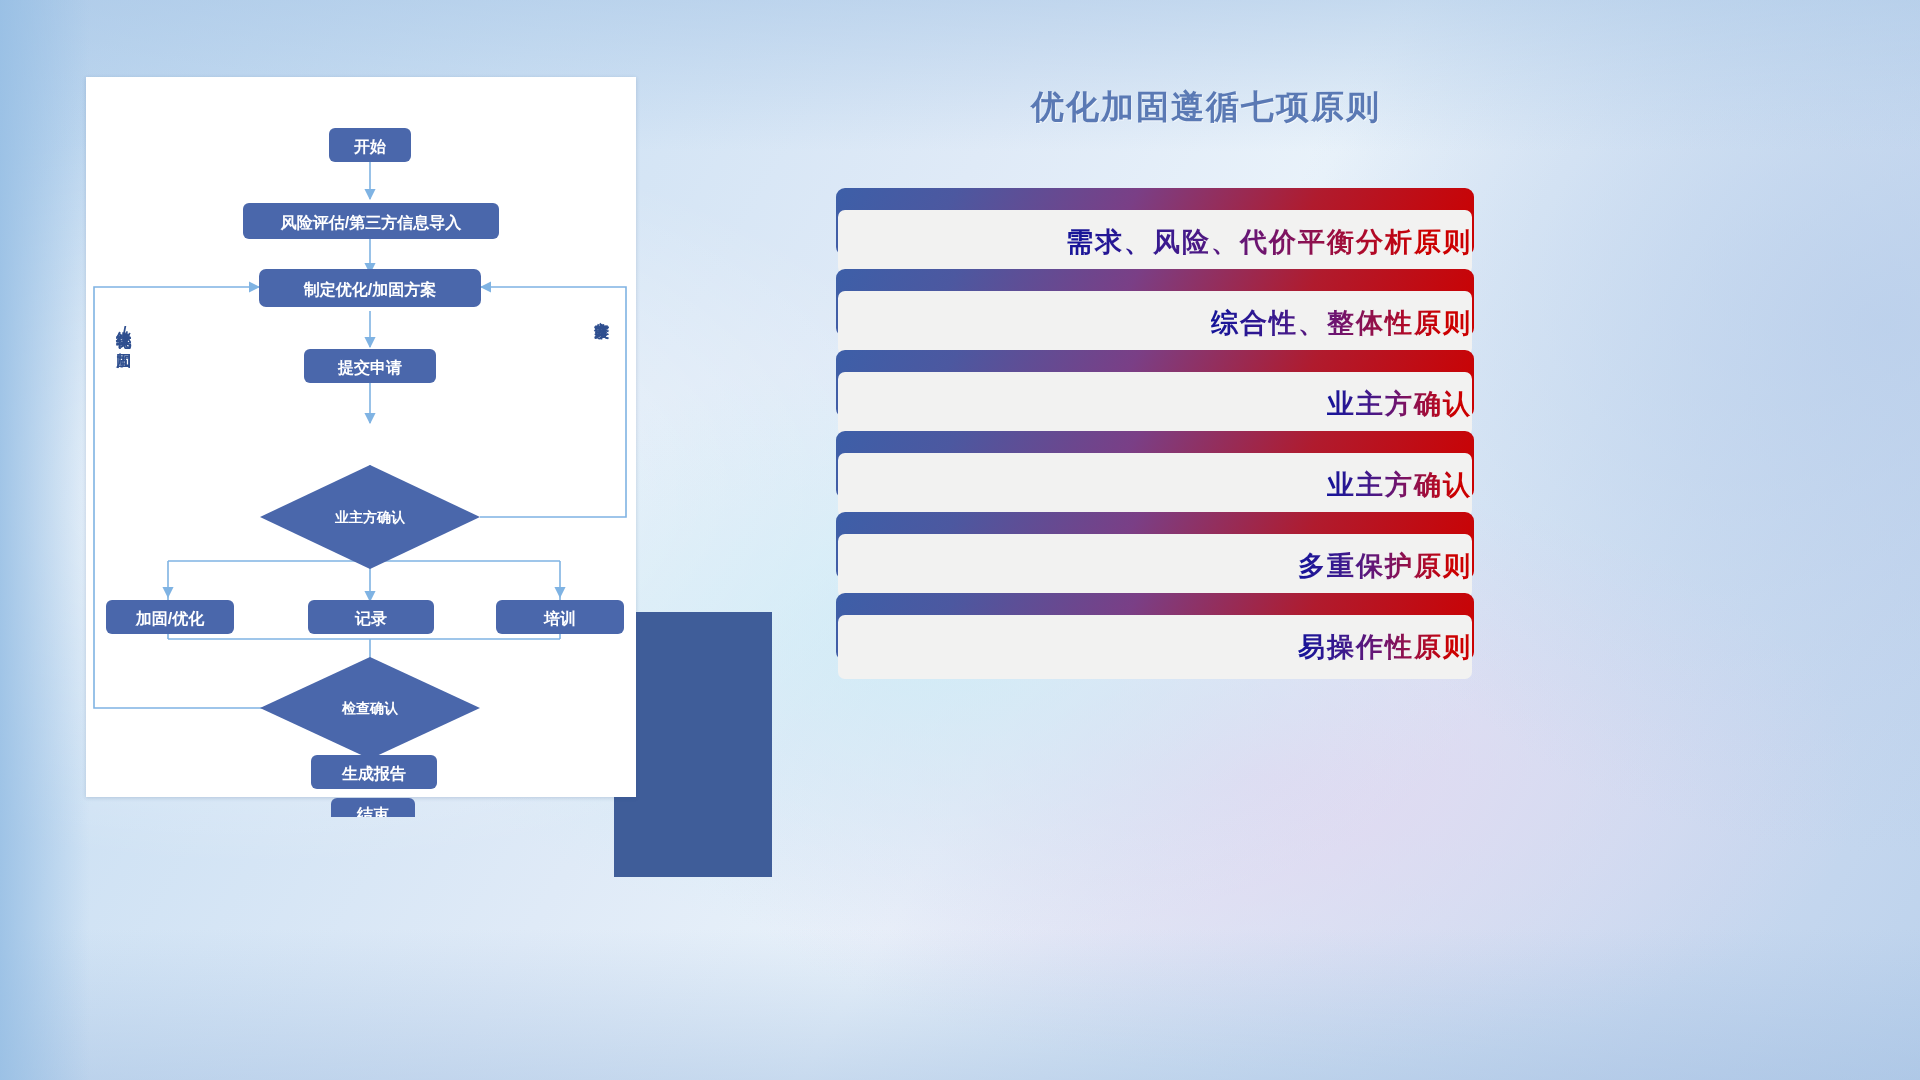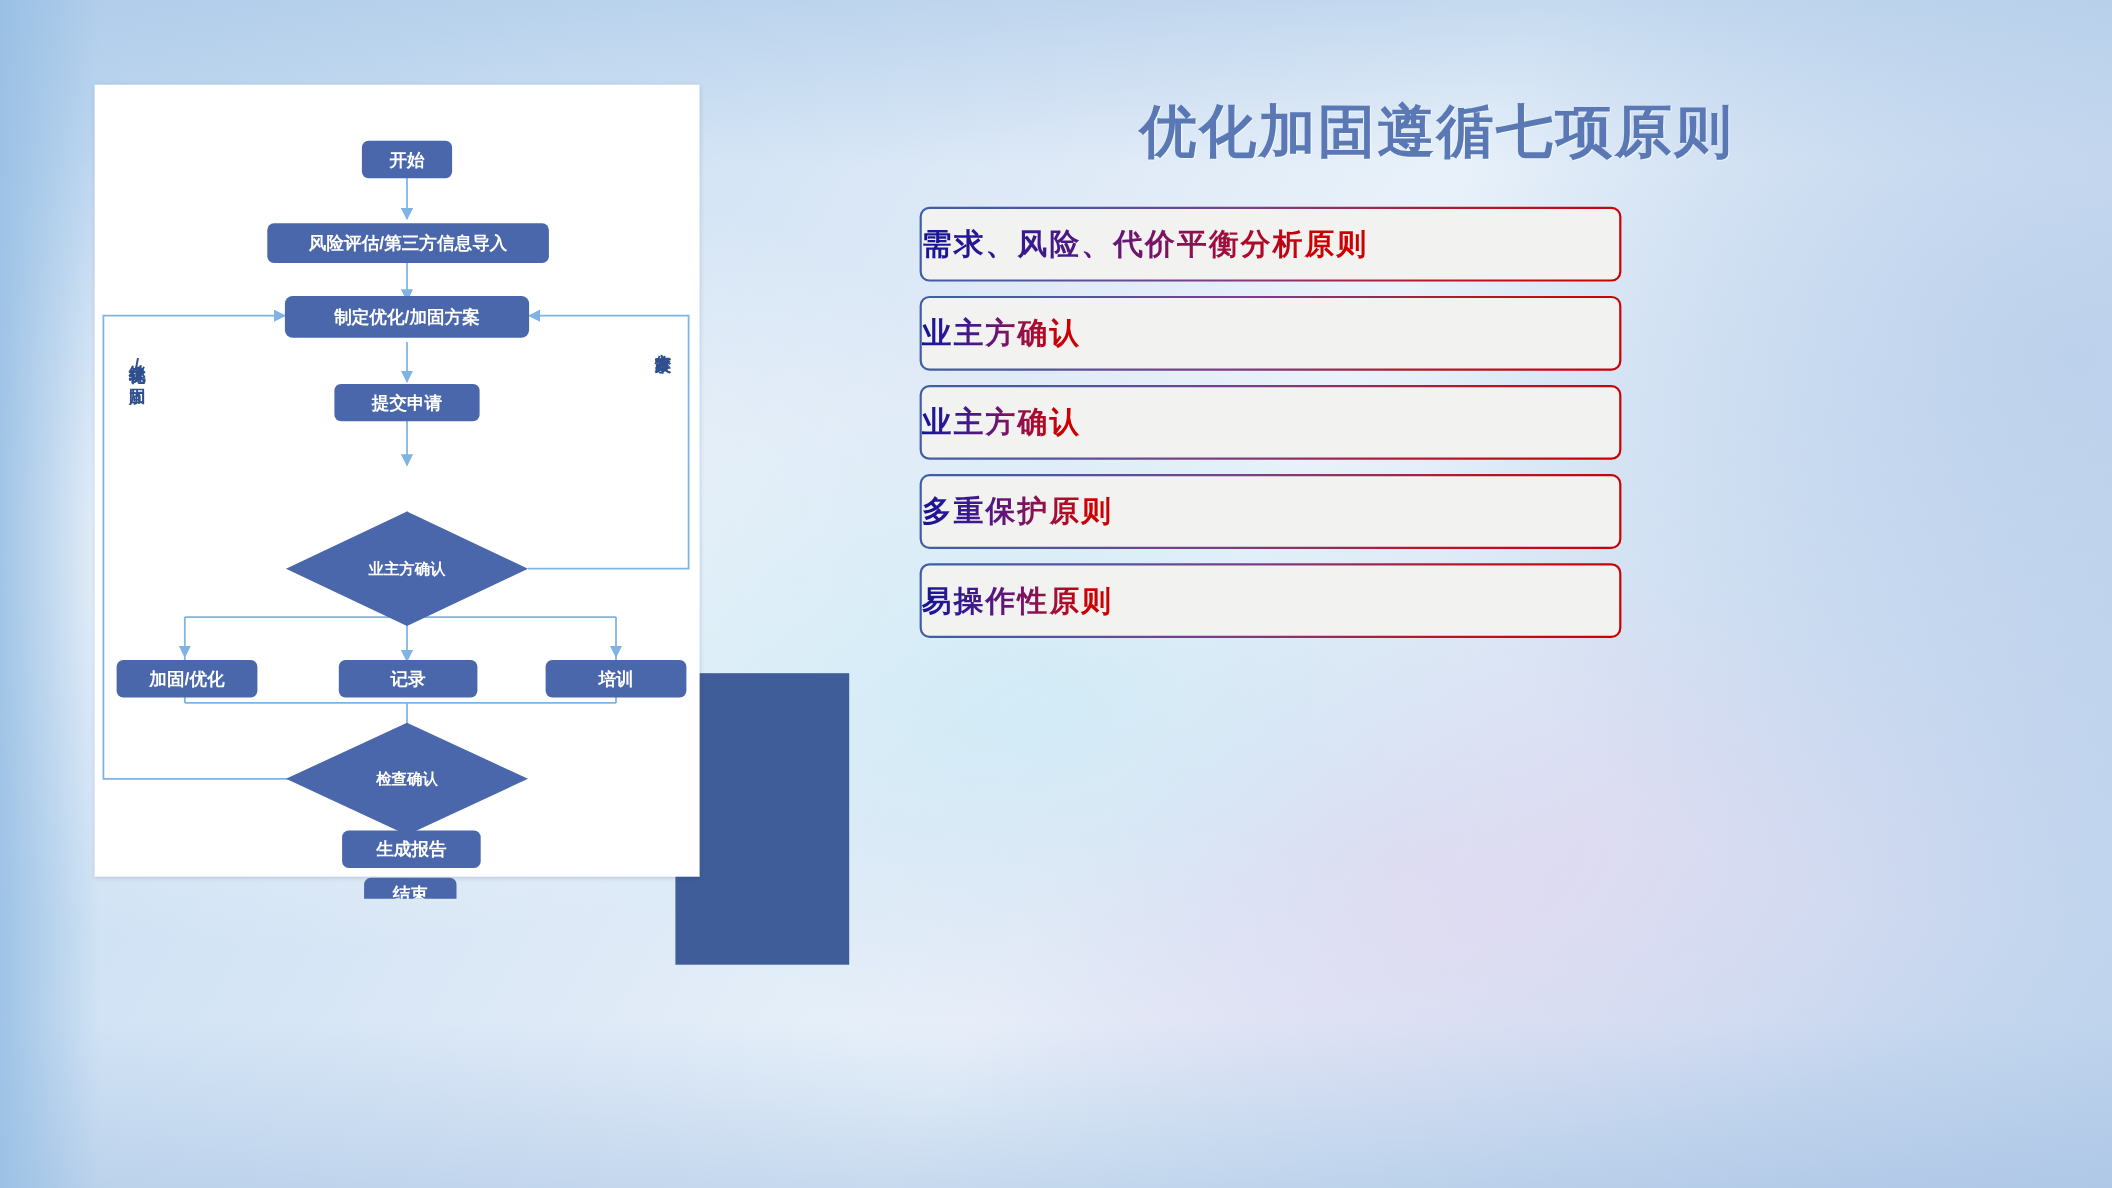--- a/index.html
+++ b/index.html
@@ -47,36 +47,36 @@
     position:absolute; z-index:4; color:#2f4f8f; font-weight:bold;
     font-size:15px; line-height:1.05; letter-spacing:1px;
     writing-mode:vertical-rl; text-orientation:upright;
     font-family:"Liberation Sans","DejaVu Sans",sans-serif;
   }
 
   
   #right { position:absolute; left:836px; top:0; width:1010px; height:1080px; z-index:2; }
   #title {
     position:absolute; left:0; top:85px; width:740px;
-    text-align:right;
-    font-size:52px; font-weight:bold; color:#5a79b4;
+    text-align:center;
+    font-size:33px; font-weight:bold; color:#5a79b4;
     letter-spacing:2px;
     text-shadow:1px 1px 0 rgba(255,255,255,.55);
     font-family:"Liberation Sans","DejaVu Sans",sans-serif;
   }
   #cards { position:absolute; left:0; top:188px; width:638px; }
   .card {
     position:relative; height:68px; margin-bottom:13px;
     border-radius:9px; padding:2px;
     background:linear-gradient(118deg,#3d5fa8 0%, #4c58a0 18%, #7a3f86 45%, #b01b2e 72%, #cc0000 100%);
   }
   .card-inner {
     width:100%; height:100%; border-radius:7px;
     background:#f2f2f1;
-    display:flex; align-items:center; justify-content:flex-start;
+    display:flex; align-items:center; justify-content:flex-end;margin-top:20px;
   }
   .card-text {
     font-size:27px; font-weight:bold; letter-spacing:2px;
     font-family:"Liberation Sans","DejaVu Sans",sans-serif;
     background:linear-gradient(90deg,#141499 0%, #3c1a8e 26%, #6e1570 48%, #a50d36 70%, #cc0000 88%);
     -webkit-background-clip:text; background-clip:text;
     -webkit-text-fill-color:transparent; color:transparent;
     white-space:nowrap;
   }
 </style>
@@ -183,20 +183,25 @@
   <div id="title">优化加固遵循七项原则</div>
 
   <div id="cards">
     <div class="card">
       <div class="card-inner">
         <span class="card-text">需求、风险、代价平衡分析原则</span>
       </div>
     </div>
     <div class="card">
       <div class="card-inner">
+        <span class="card-text">综合性、整体性原则</span>
+      </div>
+    </div>
+    <div class="card">
+      <div class="card-inner">
         <span class="card-text">业主方确认</span>
       </div>
     </div>
     <div class="card">
       <div class="card-inner">
         <span class="card-text">业主方确认</span>
       </div>
     </div>
     <div class="card">
       <div class="card-inner">

